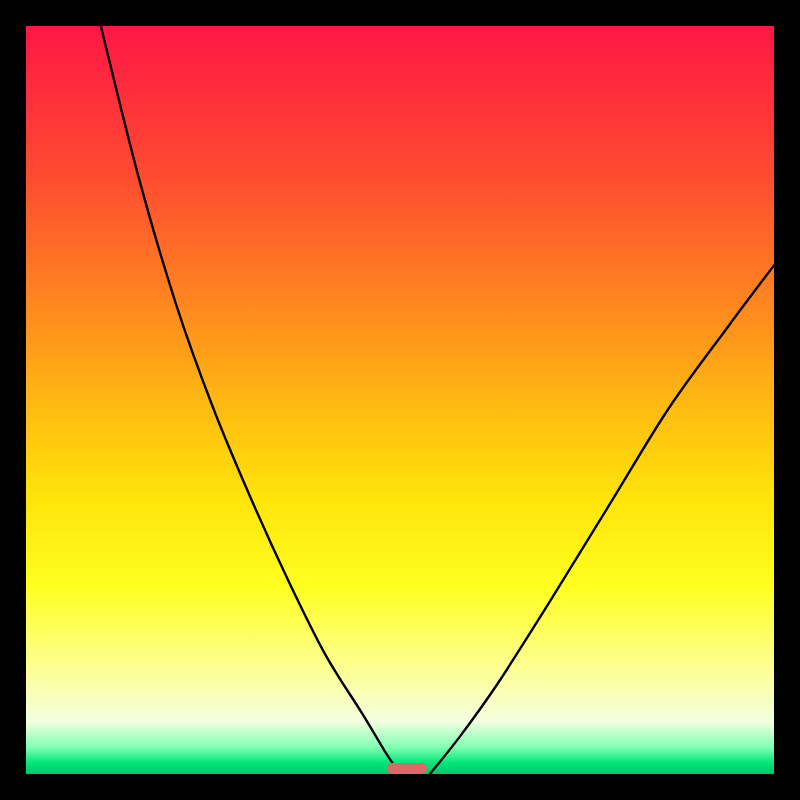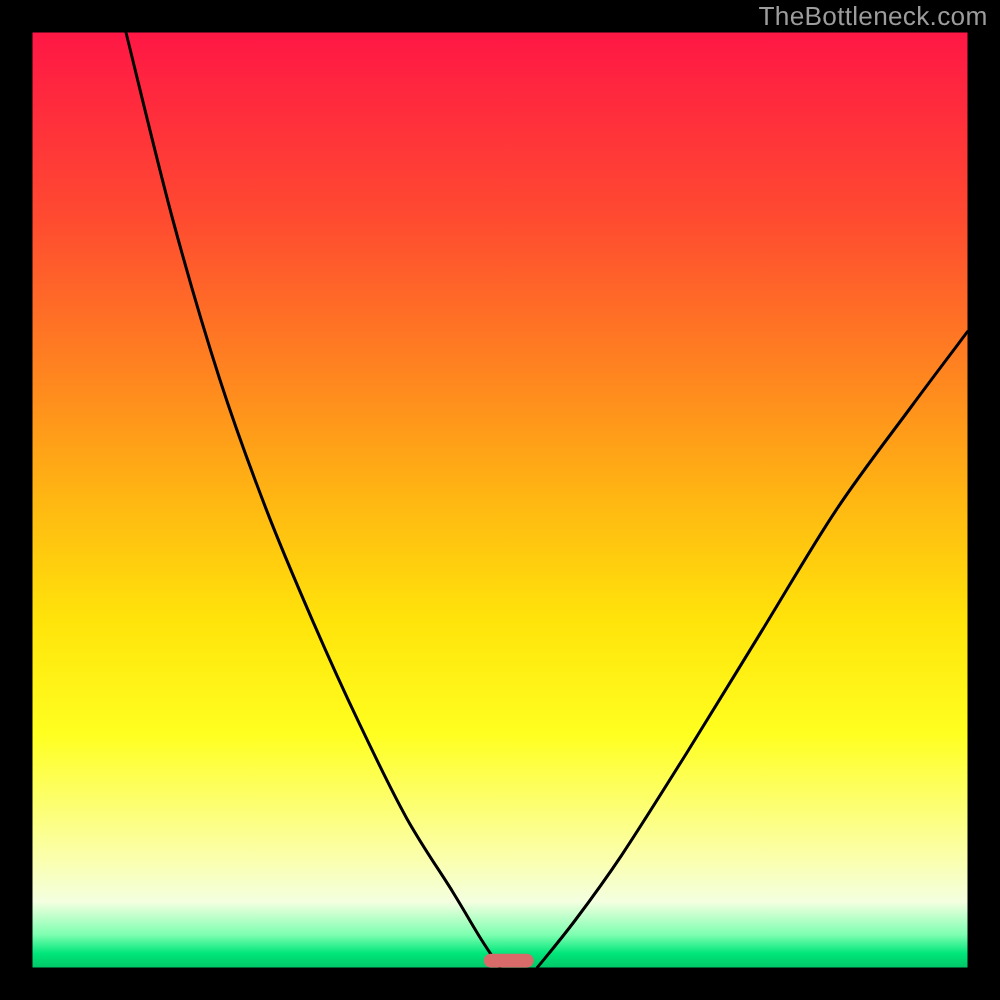--- a/index.html
+++ b/index.html
@@ -69,21 +69,20 @@
     width: 40px;
     height: 11px;
     border-radius: 5.5px;
     background: #d96a6a; 
   }
 </style>
 </head>
 <body>
 
 <div class="frame">
-  <div class="attribution">TheBottleneck.com</div>
 
   <div class="plot-area">
     <svg class="curves" viewBox="0 0 748 748" preserveAspectRatio="none">
       <path class="left-curve" d="M 74.80 0.00 C 81.03 24.93, 99.73 103.47, 112.20 149.60 C 124.67 195.73, 137.13 238.11, 149.60 276.76 C 162.07 315.41, 174.53 349.07, 187.00 381.48 C 199.47 413.89, 211.93 442.57, 224.40 471.24 C 236.87 499.91, 249.33 527.34, 261.80 553.52 C 274.27 579.70, 286.73 605.88, 299.20 628.32 C 311.67 650.76, 326.63 671.95, 336.60 688.16 C 346.57 704.37, 352.81 715.59, 359.04 725.56 C 365.27 735.53, 371.51 744.26, 374.00 748.00"></path>
       <path class="right-curve" d="M 403.92 748.00 C 408.91 741.77, 422.62 725.56, 433.84 710.60 C 445.06 695.64, 456.28 680.68, 471.24 658.24 C 486.20 635.80, 504.90 605.88, 523.60 575.96 C 542.30 546.04, 563.49 511.13, 583.44 478.72 C 603.39 446.31, 623.33 411.40, 643.28 381.48 C 663.23 351.56, 685.67 322.89, 703.12 299.20 C 720.57 275.51, 740.52 249.33, 748.00 239.36"></path>
     </svg>
     <div class="dash" style="left: 361.48px; top: 737.264px; background: rgb(217, 106, 106);"></div>
   </div>
 </div>
 

